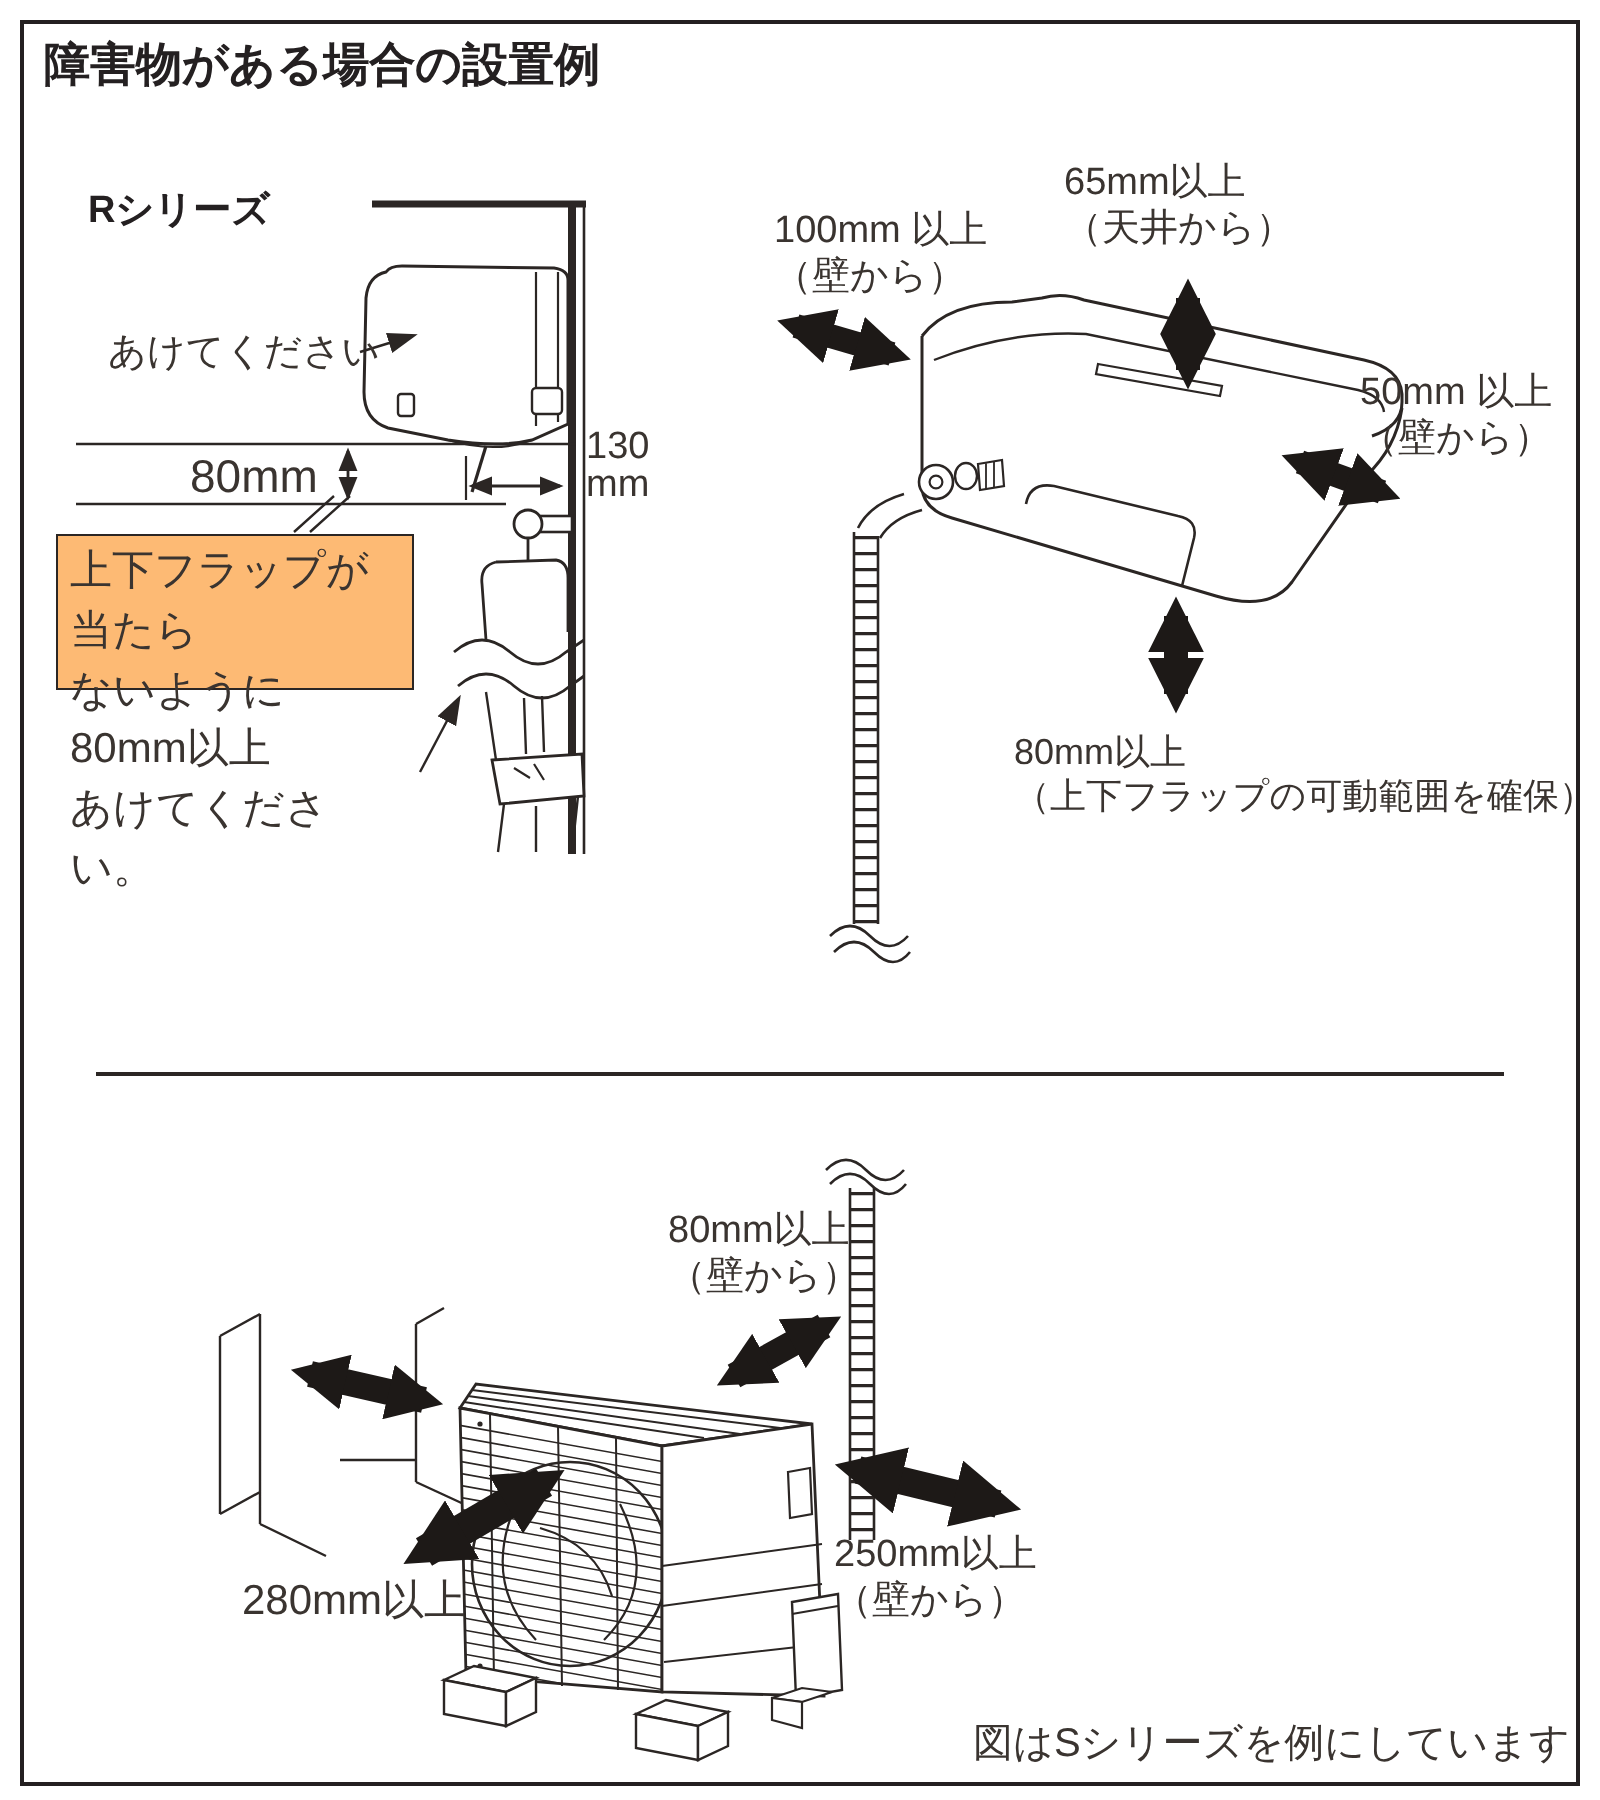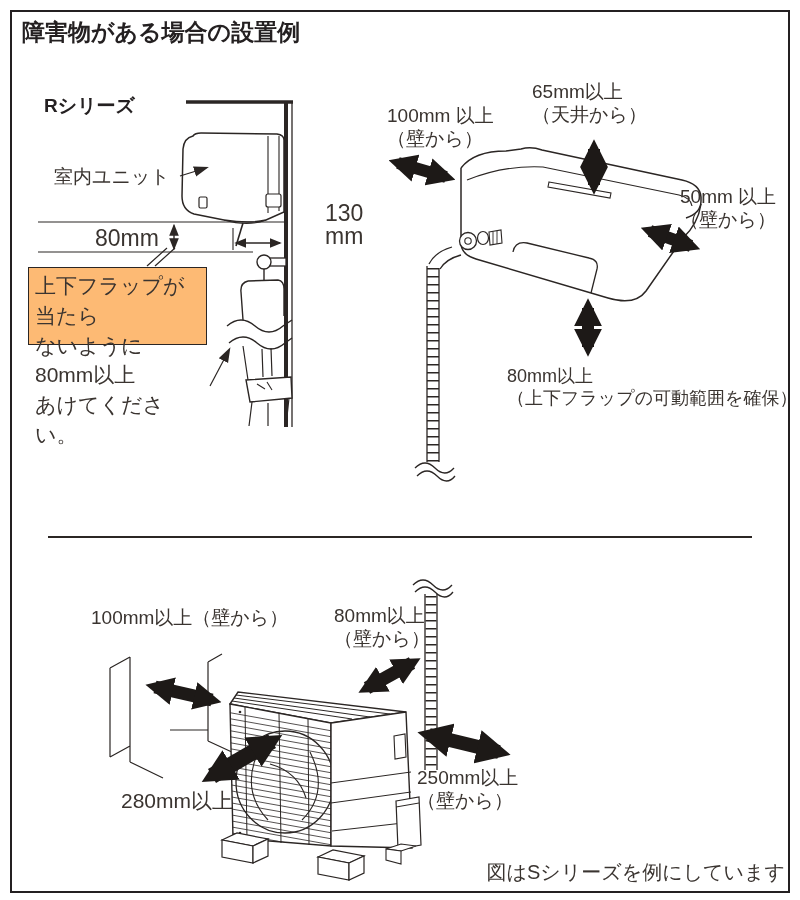--- a/index.html
+++ b/index.html
@@ -171,38 +171,37 @@
     <g>
       <line class="ar" x1="212" y1="776" x2="272" y2="741" stroke-width="16" marker-start="url(#mkTL)" marker-end="url(#mkTL)"></line>
     </g>
     <g>
       <line class="ar" x1="429" y1="735" x2="499" y2="752" stroke-width="14" marker-start="url(#mkTL)" marker-end="url(#mkTL)"></line>
     </g>
   </svg>
 
   <div class="lbl b" style="left:22px;top:18px;font-size:23px;">障害物がある場合の設置例</div>
   <div class="lbl b" style="left:44px;top:94px;font-size:19px;">Rシリーズ</div>
-  <div class="lbl" style="left:54px;top:165px;font-size:19px;">室内ユニット</div>
+  <div class="lbl" style="left:54px;top:165px;font-size:19px;">あけてください</div>
   <div class="lbl" style="left:95px;top:224px;width:72px;text-align:left;font-size:23px;">80mm</div>
-  <div class="lbl" style="left:293px;top:202px;font-size:23px;line-height:1.02;padding-left:32px;">130
+  <div class="lbl" style="left:293px;top:214px;font-size:19px;line-height:1.02;">130
 mm</div>
   <div class="note-box"><span>上下フラップが当たら
 ないように80mm以上
 あけてください。</span></div>
 
   <div class="lbl" style="left:387px;top:104px;font-size:19px;">100mm 以上
 （壁から）</div>
   <div class="lbl" style="left:532px;top:80px;font-size:19px;">65mm以上
 （天井から）</div>
   <div class="lbl" style="left:680px;top:185px;font-size:19px;">50mm 以上
 （壁から）</div>
   <div class="lbl" style="left:507px;top:366px;font-size:18px;">80mm以上
 （上下フラップの可動範囲を確保）</div>
 
-  <div class="lbl" style="left:91px;top:606px;font-size:19px;">100mm以上（壁から）</div>
   <div class="lbl" style="left:334px;top:604px;font-size:19px;">80mm以上
 （壁から）</div>
   <div class="lbl" style="left:121px;top:788px;font-size:21px;">280mm以上</div>
   <div class="lbl" style="left:417px;top:766px;font-size:19px;">250mm以上
 （壁から）</div>
 
   <div class="lbl" style="right:15px;top:860px;font-size:20px;">図はSシリーズを例にしています</div>
 </div>
 
 </body></html>

